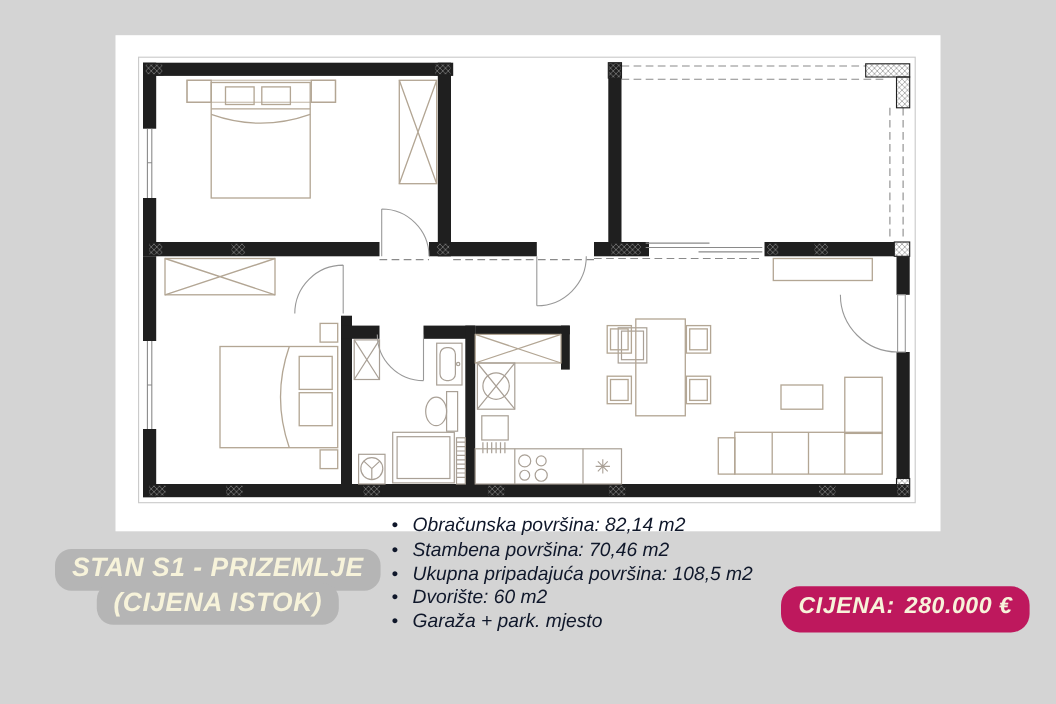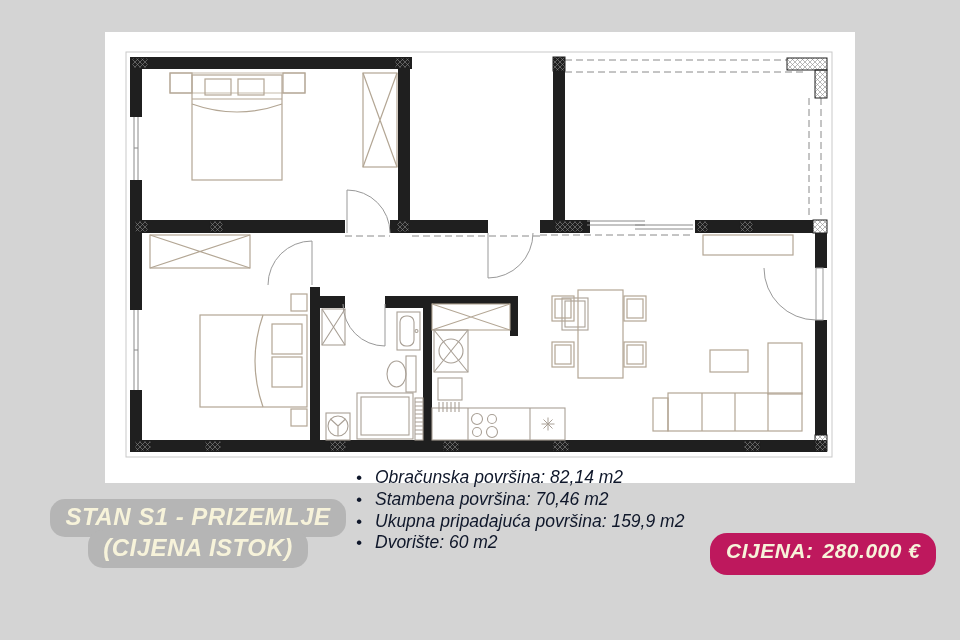--- a/index.html
+++ b/index.html
@@ -232,21 +232,22 @@
   </div>
 
   <div class="title-block">
     <span class="pill">STAN S1 - PRIZEMLJE</span><br>
     <span class="pill second">(CIJENA ISTOK)</span>
   </div>
 
   <ul class="details">
     <li>Obračunska površina: 82,14 m2</li>
     <li>Stambena površina: 70,46 m2</li>
-    <li>Ukupna pripadajuća površina: 159,9 m2</li>
+    <li>Ukupna pripadajuća površina: 108,5 m2</li>
     <li>Dvorište: 60 m2</li>
+    <li>Garaža + park. mjesto</li>
   </ul>
 
   <div class="price-badge">
     <span>CIJENA:</span><span class="val">280.000 €</span>
   </div>
 
 </div>
 
 </body></html>

